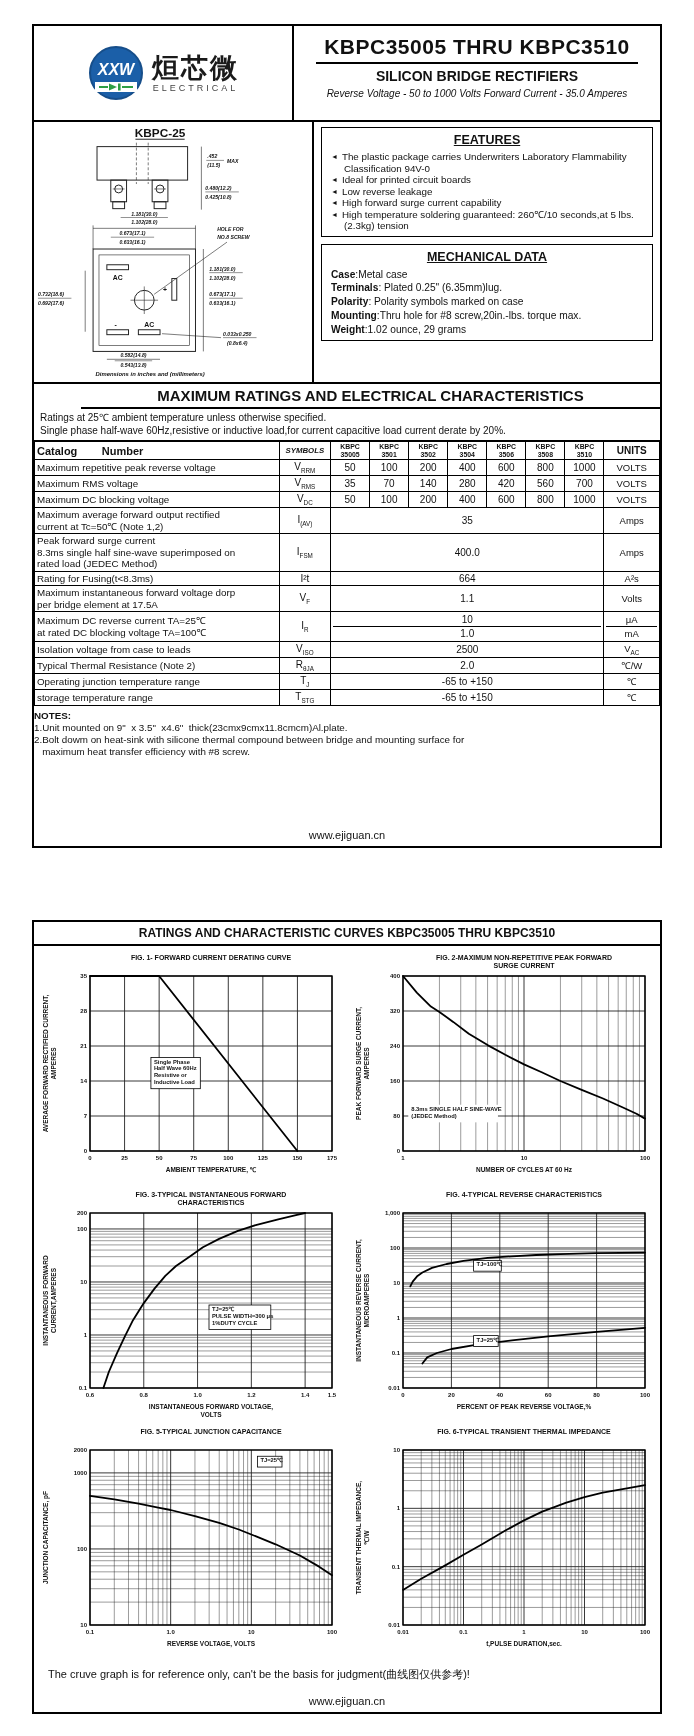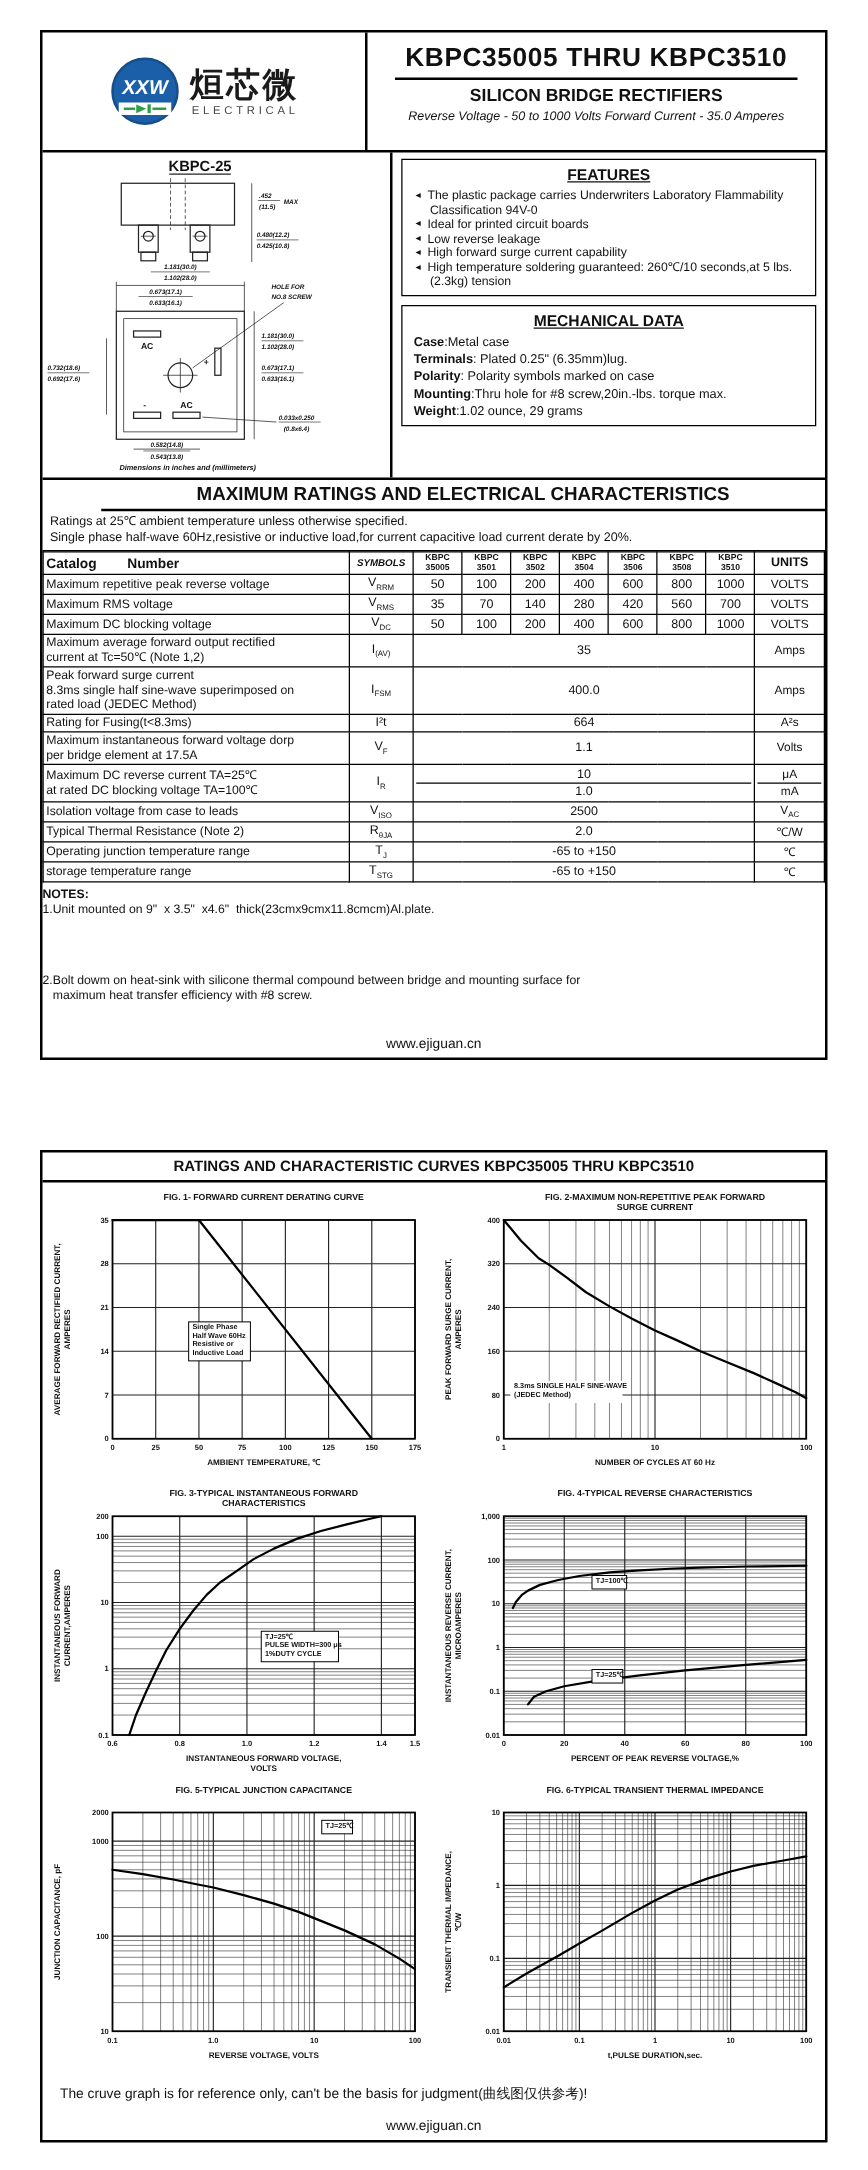--- a/index.html
+++ b/index.html
@@ -4,21 +4,21 @@
 <style>
   html,body{margin:0;padding:0;background:#fff;}
   body{width:694px;min-height:1736px;font-family:"Liberation Sans",sans-serif;color:#111;}
   .page{width:630px;margin:0 auto;border:2px solid #000;position:relative;box-sizing:border-box;background:#fff;}
   #page1{margin-top:24px;height:824px;}
   #page2{margin-top:72px;height:794px;}
 
   
   .hdr{display:flex;height:94px;border-bottom:2px solid #000;}
   .logo-box{width:258px;display:flex;align-items:center;justify-content:center;gap:7px;}
-  .logo-txt{text-align:right;}
+  .logo-txt{text-align:center;}
   .logo-cn{font-size:27px;font-weight:bold;letter-spacing:2px;color:#1a1a1a;line-height:28px;}
   .logo-en{font-size:9px;letter-spacing:3px;color:#444;margin-top:1px;}
   .title-box{flex:1;border-left:2px solid #000;text-align:center;padding-top:9px;}
   .t1{font-size:21px;font-weight:bold;letter-spacing:.5px;}
   .t1-rule{border-bottom:2px solid #000;width:88%;margin:3px auto 4px auto;}
   .t2{font-size:14px;font-weight:bold;}
   .t3{font-size:10px;font-style:italic;margin-top:4px;}
 
   
   .cols{display:flex;height:260px;border-bottom:2px solid #000;}
@@ -383,21 +383,21 @@
           <td class="val" colspan="7">-65 to +150</td>
           <td class="unit"><span>℃</span></td>
         </tr>
       </tbody>
   </table>
 
   <div class="notes">
     <div class="nh">NOTES:</div>
     <div>
         <div style="white-space: pre-wrap;">1.Unit mounted on 9"  x 3.5"  x4.6"  thick(23cmx9cmx11.8cmcm)Al.plate.</div>
-        <div style="white-space: pre-wrap; margin-top: 45px;">2.Bolt dowm on heat-sink with silicone thermal compound between bridge and mounting surface for</div>
+        <div style="white-space: pre-wrap;">2.Bolt dowm on heat-sink with silicone thermal compound between bridge and mounting surface for</div>
         <div style="white-space: pre-wrap;">   maximum heat transfer efficiency with #8 screw.</div>
       </div>
   </div>
 
   <div class="p-footer">www.ejiguan.cn</div>
 </div>
 
 <div class="page" id="page2">
   <div class="p2head">RATINGS AND CHARACTERISTIC CURVES KBPC35005 THRU KBPC3510</div>
   <div class="charts">

